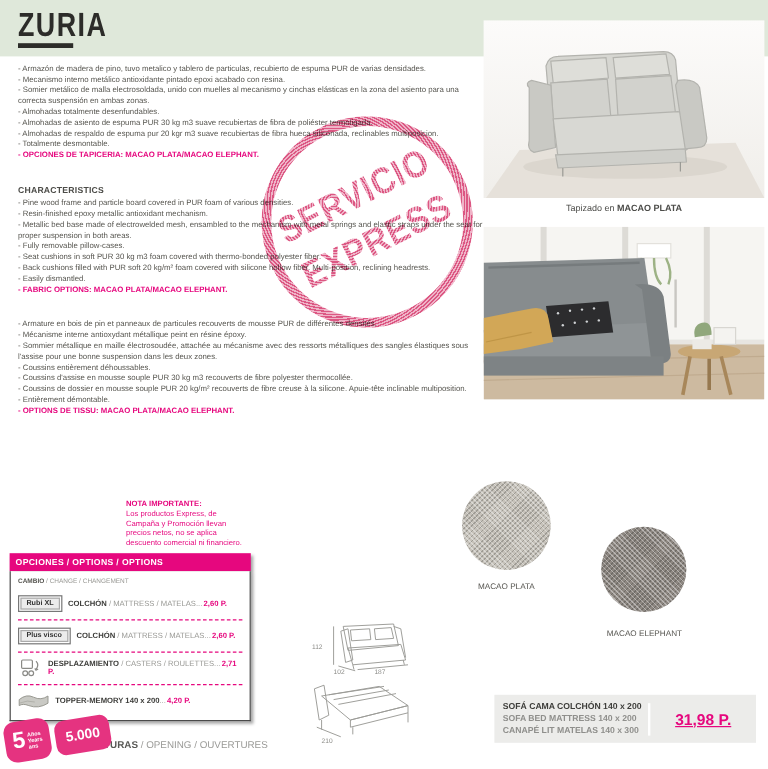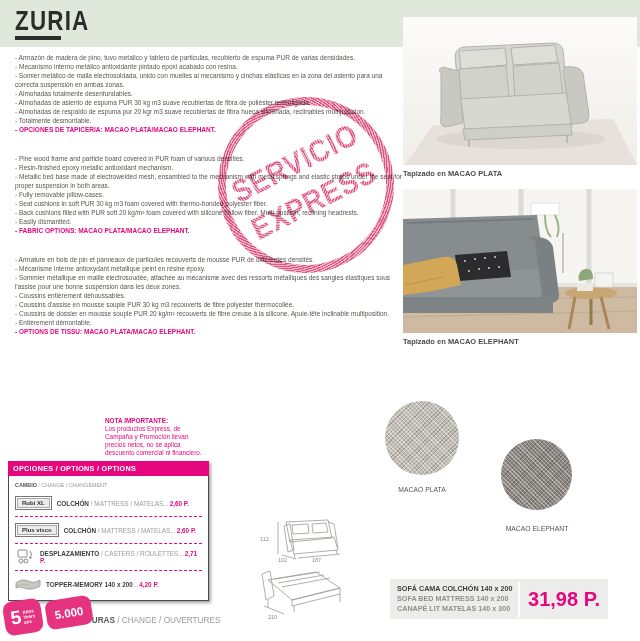--- a/index.html
+++ b/index.html
@@ -46,47 +46,47 @@
   .badge { border:1px solid #777; background:#fff; padding:1px; margin-right:5px; flex:none; }
   .badge-inner { display:block; border:1px solid #aaa; background:#ececec; padding:1px 4px;
                  font-weight:bold; font-size:6px; color:#333; white-space:nowrap; }
   .opt-div { border-top:1px dashed #e6077e; margin:3px 0; }
   .row-icon { flex:none; margin-right:5px; }
 
   
   .img1 { position:absolute; left:403px; top:17px; width:234px; height:148px;
           background:linear-gradient(#fcfbfa,#f0eeea); }
   .img2 { position:absolute; left:403px; top:189px; width:234px; height:144px; }
-  .cap { position:absolute; width:234px; text-align:left; font-size:7.5px; color:#4c4c49;font-weight:bold; }
+  .cap { position:absolute; width:234px; text-align:center; font-size:7.5px; color:#4c4c49; }
   .cap1 { left:403px; top:169px; } .cap2 { left:403px; top:337px; }
 
   
   .swatch { position:absolute; border-radius:50%; }
   .sw-tex { position:absolute; inset:0; border-radius:50%;
     background:
       repeating-linear-gradient(45deg, rgba(255,255,255,.38) 0 1px, transparent 1px 3px),
       repeating-linear-gradient(-45deg, rgba(0,0,0,.20) 0 1px, transparent 1px 3px); }
   .sw1 { left:385px; top:401px; width:74px; height:74px; }
   .sw2 { left:501px; top:439px; width:71px; height:71px; }
   .sw-label { position:absolute; text-align:center; font-size:6.8px; color:#55544f; }
   .swl1 { left:383px; top:486px; width:78px; } .swl2 { left:490px; top:525px; width:94px; }
 
   
   .dim1 { position:absolute; left:254px; top:516px; }
   .dim2 { position:absolute; left:254px; top:562px; }
   .dim-text { font-size:5.5px; fill:#8a8a86; font-family:"Liberation Sans", sans-serif; }
 
   
-  .price-box { position:absolute; left:390px; top:579px; width:218px; height:40px;
+  .price-box { position:absolute; left:412px; top:579px; width:218px; height:40px;
                background:#ececea; display:flex; align-items:center; }
   .pb-lines { width:128px; padding-left:7px; }
   .pb-line1 { font-size:7.2px; font-weight:bold; color:#3d3d3a; line-height:10px; }
   .pb-line { font-size:7.2px; color:#8f8f8c; line-height:10px;font-weight:bold; }
-  .pb-price { flex:1; text-align:center; font-size:20px; font-weight:bold; color:#e6077e;
-              border-left:2px solid #fff; padding:6px 0; }
+  .pb-price { flex:1; text-align:center; font-size:13px; font-weight:bold; color:#e6077e;
+              border-left:2px solid #fff; padding:6px 0;text-decoration:underline; }
 
   
   .badge5 { position:absolute; left:4px; top:600px; width:38px; height:34px; background:#e53380;
             border-radius:9px; transform:rotate(-9deg); color:#fff; display:flex;
             align-items:center; justify-content:center; gap:2px; }
   .badge5 .num { font-size:19px; font-weight:bold; }
   .badge5 .words div { font-size:4.6px; font-weight:bold; line-height:5px; }
   .badge5000 { position:absolute; left:46px; top:598px; width:46px; height:29px; background:#e53380;
                border-radius:8px; transform:rotate(-9deg); color:#fff; font-weight:bold; font-size:11.5px;
                display:flex; align-items:center; justify-content:center; z-index:2; }
@@ -110,20 +110,21 @@
           <div class="item">- Mecanismo interno metálico antioxidante pintado epoxi acabado con resina.</div>
           <div class="item">- Somier metálico de malla electrosoldada, unido con muelles al mecanismo y cinchas elásticas en la zona del asiento para una correcta suspensión en ambas zonas.</div>
           <div class="item">- Almohadas totalmente desenfundables.</div>
           <div class="item">- Almohadas de asiento de espuma PUR 30 kg m3 suave recubiertas de fibra de poliéster termoligada.</div>
           <div class="item">- Almohadas de respaldo de espuma pur 20 kgr m3 suave recubiertas de fibra hueca siliconada, reclinables multiposicion.</div>
           <div class="item">- Totalmente desmontable.</div>
         </div>
       <div class="hl">- OPCIONES DE TAPICERIA: MACAO PLATA/MACAO ELEPHANT.</div>
     </section>
     <section class="sec">
+      <div class="sec-h">CHARACTERISTICS</div>
       <div>
 
       <div class="item">- Pine wood frame and particle board covered in PUR foam of various densities.</div>
           <div class="item">- Resin-finished epoxy metallic antioxidant mechanism.</div>
           <div class="item">- Metallic bed base made of electrowelded mesh, ensambled to the mechanism with metal springs and elastic straps under the seat for proper suspension in both areas.</div>
           <div class="item">- Fully removable pillow-cases.</div>
           <div class="item">- Seat cushions in soft PUR 30 kg m3 foam covered with thermo-bonded polyester fiber.</div>
           <div class="item">- Back cushions filled with PUR soft 20 kg/m² foam covered with silicone hollow fiber. Multi-position, reclining headrests.</div>
           <div class="item">- Easily dismantled.</div>
         </div>
@@ -205,23 +206,20 @@
           <circle cx="92" cy="68" r="1"></circle>
         <circle cx="66" cy="82" r="1"></circle>
           <circle cx="76" cy="80" r="1"></circle>
           <circle cx="86" cy="79" r="1"></circle>
           <circle cx="96" cy="78" r="1"></circle>
       </g>
       <path d="M0,76 L40,68 Q52,66 54,76 L58,96 L30,102 L0,106 Z" fill="#d2a757"></path>
       <path d="M2,96 L40,88" stroke="#bf9546" fill="none"></path>
     </svg>
   </div>
-  <div class="cap cap2">
-    <span>Tapizado en </span><b>MACAO ELEPHANT</b>
-  </div>
 
   <div class="stamp">
     <div class="stamp-ring"></div>
     <div class="stamp-word w1">SERVICIO</div>
     <div class="stamp-word w2">EXPRESS</div>
   </div>
 
   <div class="note">
     <div class="note-title">NOTA IMPORTANTE:</div>
     <div class="note-body">Los productos Express, de Campaña y Promoción llevan precios netos, no se aplica descuento comercial ni financiero.</div>
@@ -325,16 +323,16 @@
   <div class="badge5">
     <span class="num">5</span>
     <span class="words">
       <div>Años</div>
       <div>Years</div>
       <div>ans</div>
     </span>
   </div>
   <div class="badge5000">5.000</div>
   <div class="aperturas">
-    <b>APERTURAS</b><span> / CHANGE / OUVERTURES</span>
+    <b>APERTURAS</b><span> / OPENING / OUVERTURES</span>
   </div>
 
 </div>
 
 </body></html>

